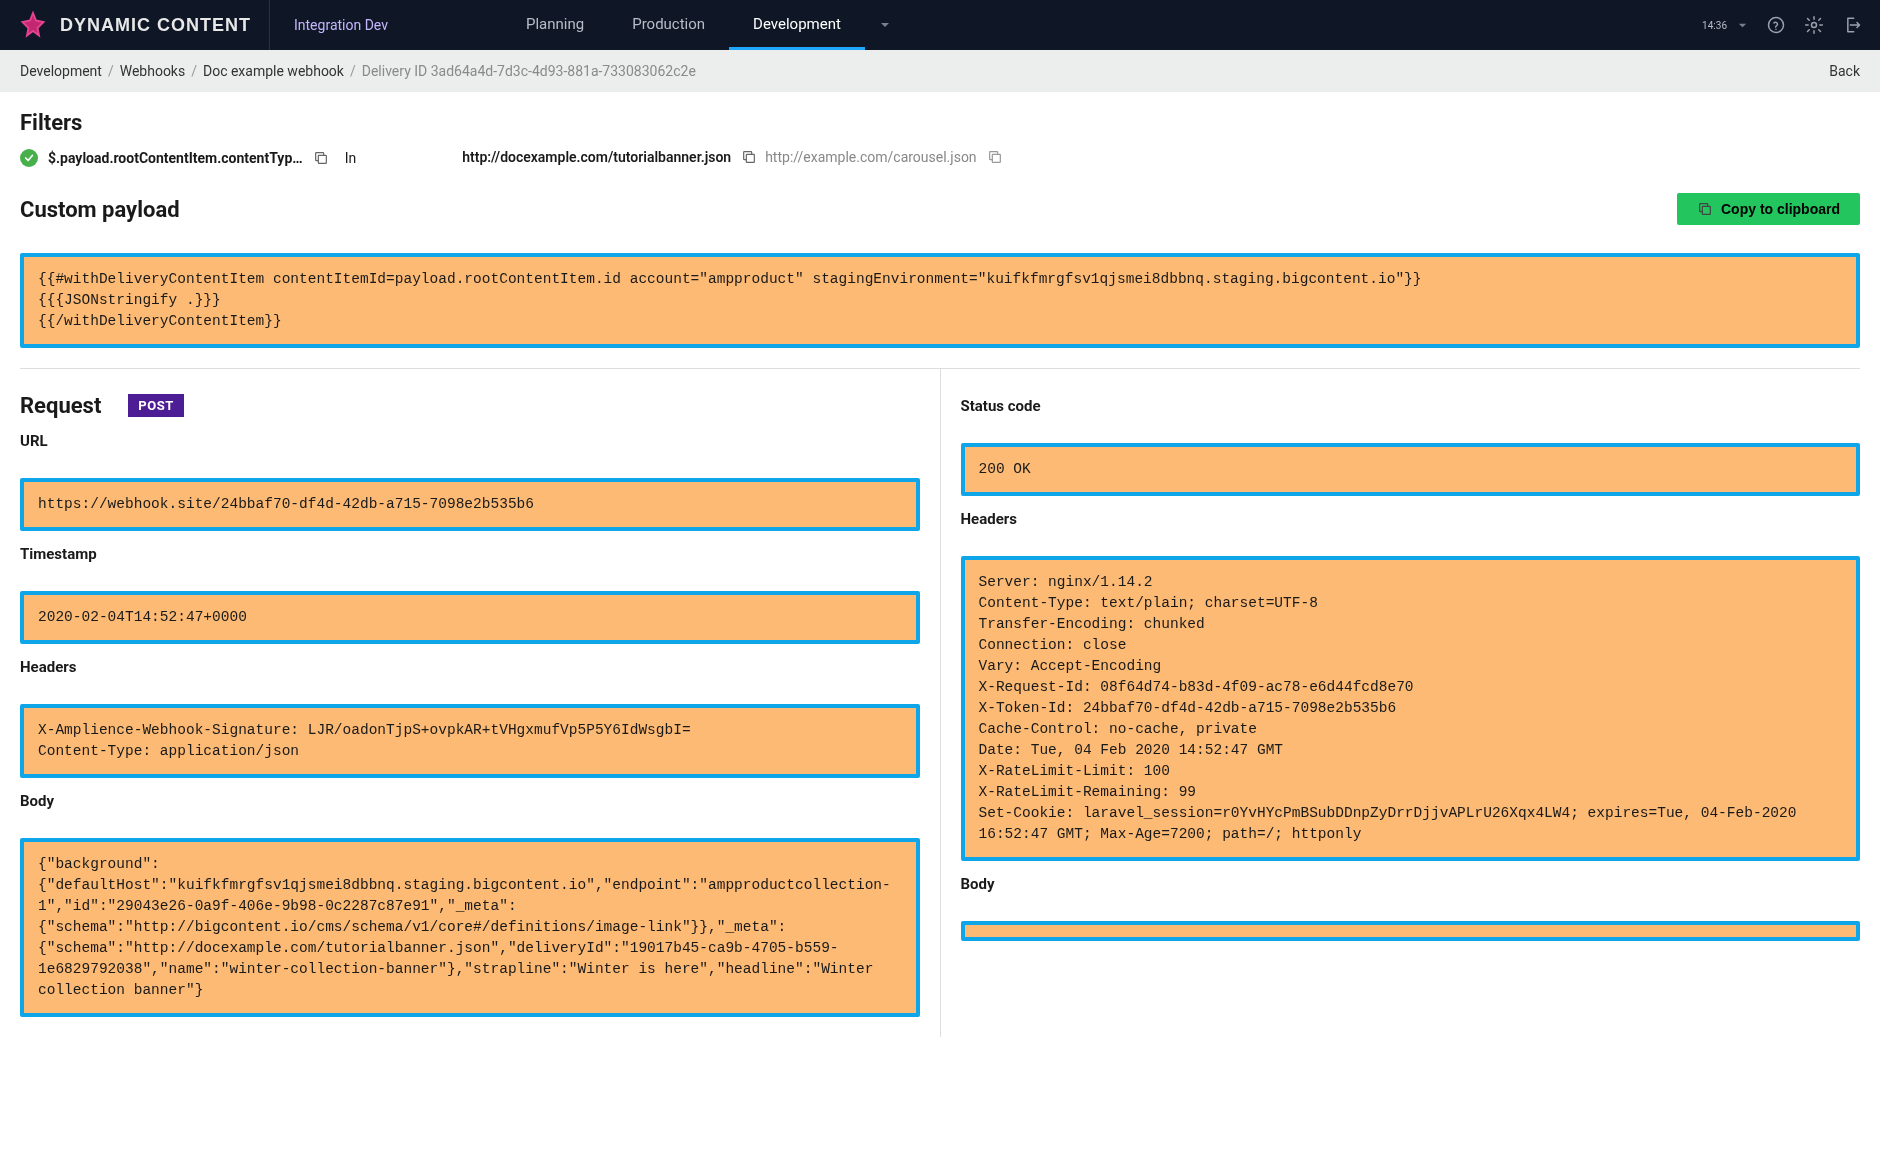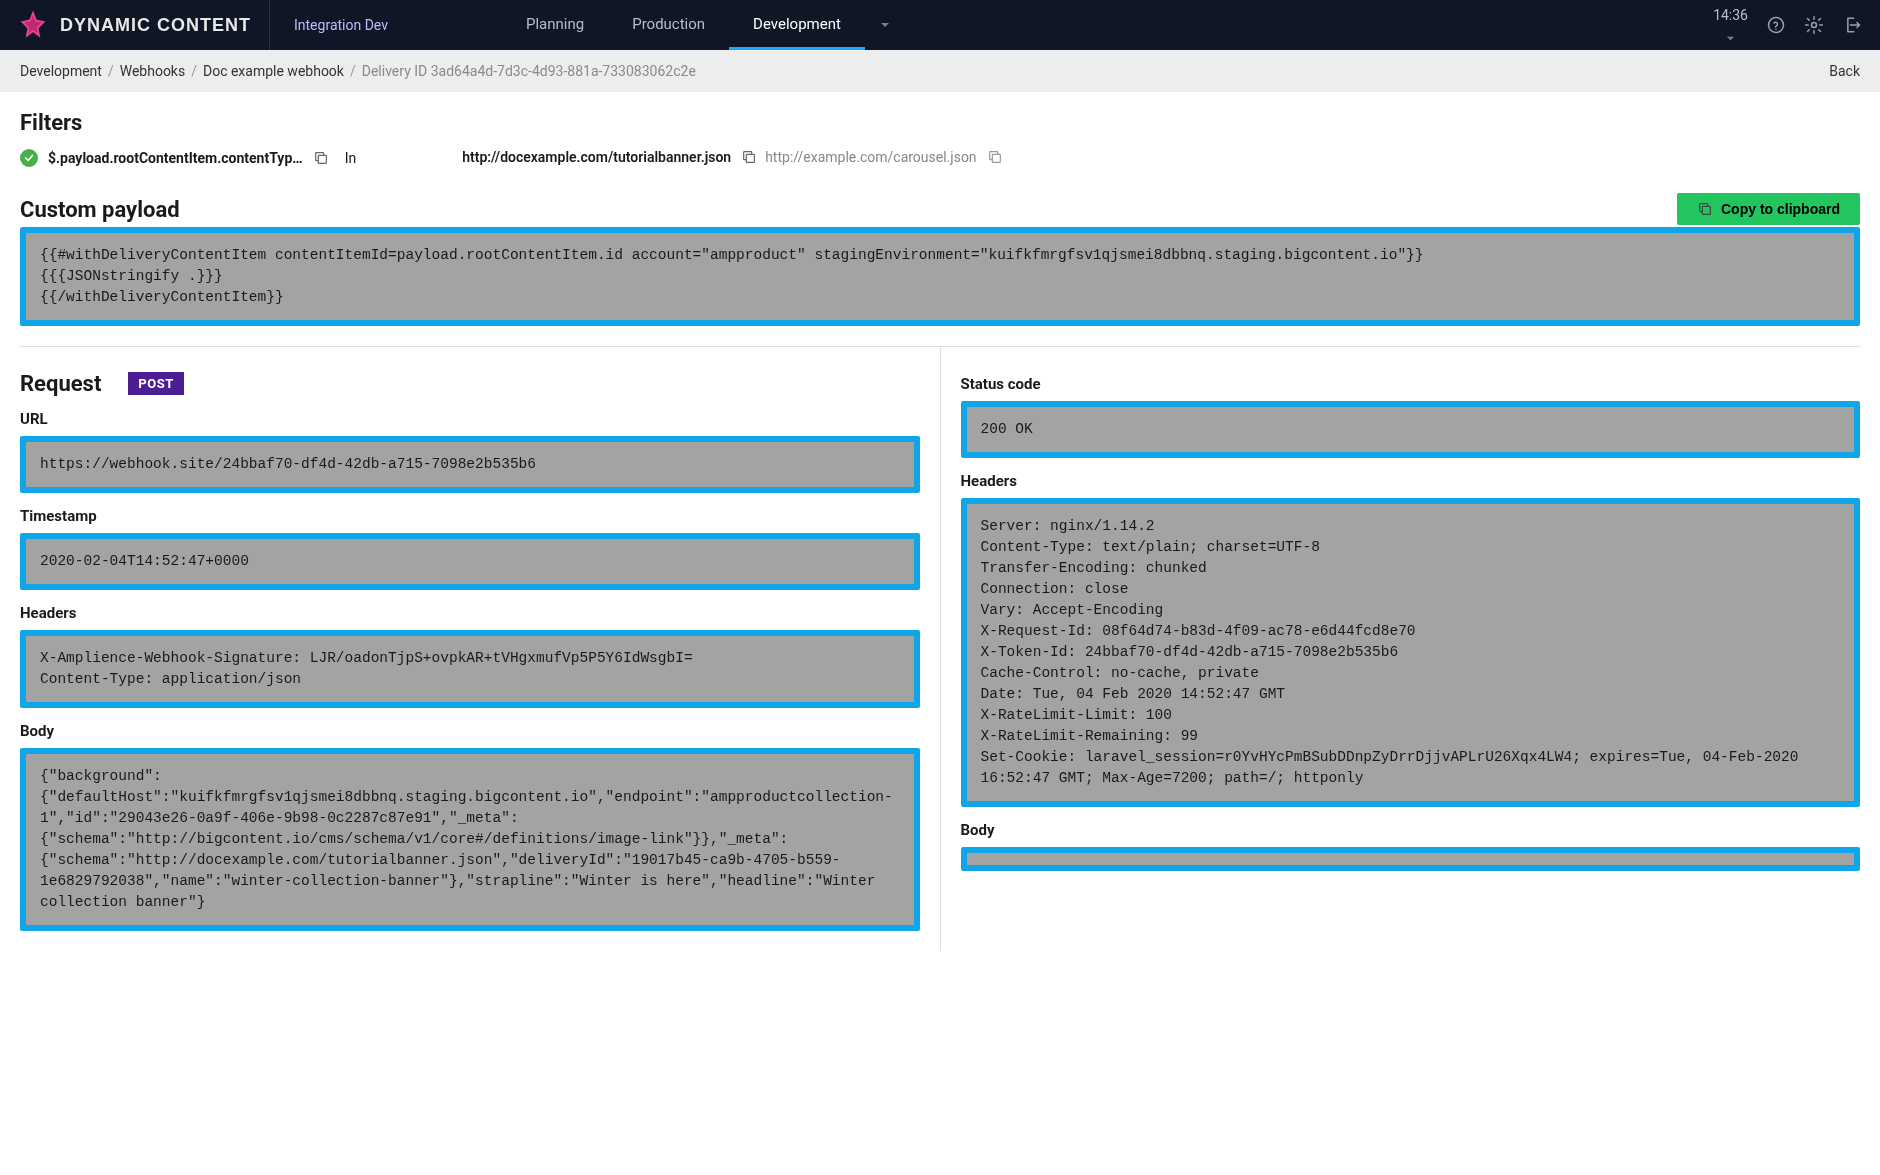--- a/index.html
+++ b/index.html
@@ -10,21 +10,21 @@
 .navbar-logo { display: flex; align-items: center; padding: 0 18px; height: 100%; text-align: center; }
 .navbar-logo-icon { width: 30px; height: 30px; margin-right: 12px; }
 .navbar-logo-text { font-family: "Arial Narrow", Arial, sans-serif; font-weight: 700; letter-spacing: 1px; font-size: 18px; color: #e8e8e8; }
 .navbar-divider { width: 1px; height: 100%; background: #2a3040; }
 .navbar-app { padding: 0 24px; color: #c4b5fd; font-size: 14px; }
 .navbar-tabs { display: flex; margin-left: 90px; height: 100%; }
 .navbar-tab { display: flex; align-items: center; padding: 0 24px; color: #b8bcc8; font-size: 15px; cursor: pointer; height: 100%; border-bottom: 3px solid transparent; }
 .navbar-tab.active { color: #fff; border-bottom: 3px solid #1ea7fd; }
 .navbar-tab-dropdown { display:flex; align-items:center; padding: 0 14px; color:#7a808c; }
 .navbar-right { margin-left: auto; display: flex; align-items: center; padding-right: 18px; gap: 18px; color: #b8bcc8; }
-.navbar-time { font-size: 14px; display:flex; align-items:center; gap:10px;flex-direction:column;}
+.navbar-time { font-size: 10px; display:flex; align-items:center; gap:10px;}
 .navbar-icon { width: 20px; height: 20px; cursor: pointer; color:#9aa0ac; display:flex; align-items:center; justify-content:center;}
 
 
 .crumbbar { background: #eceded; height: 42px; display: flex; align-items: center; padding: 0 20px; font-size: 14px; color: #333; }
 .crumb-link { color: #333; cursor: pointer; }
 .crumb-sep { color: #999; margin: 0 6px; }
 .crumb-grey { color: #8a8a8a; }
 .crumb-back { margin-left: auto; cursor:pointer; color:#333; }
 
 .content { padding: 8px 20px 30px 20px; }
@@ -37,21 +37,21 @@
 .filter-path { font-weight: 700; max-width: 260px; white-space: nowrap; overflow: hidden; text-overflow: ellipsis; }
 .copy-icon-sm { width:16px; height:16px; color:#666; cursor:pointer; }
 .filter-in { font-weight:400; margin-left:6px; }
 .filter-right { display:flex; flex-direction:row; gap:8px; margin-left: 50px;}
 .filter-url { display:flex; align-items:center; gap:10px; }
 .filter-url-primary { font-weight:600; color:#1a1a1a; }
 .filter-url-secondary { color:#888; }
 
 .payload-header { display:flex; align-items:center; margin-top:26px; }
 .copy-btn { margin-left:auto; background:#22c55e; border:none; padding:8px 20px; font-size:14px; font-weight:600; display:flex; align-items:center; gap:8px; cursor:pointer; border-radius:2px; }
-.codebox { border:6px solid #0ea5e9; background:#a3a3a3; padding:12px 14px; margin-top:2px; font-family: "Courier New", monospace; font-size:14.5px; white-space:pre-wrap; word-break:break-word; border-radius:2px; line-height:1.45; }
+.codebox { border:4px solid #0ea5e9; background:#fdba74; padding:12px 14px; margin-top:28px; font-family: "Courier New", monospace; font-size:14.5px; white-space:pre-wrap; word-break:break-word; border-radius:2px; line-height:1.45; }
 
 .double-col { display:flex; margin-top:20px; border-top:1px solid #ddd; }
 .col { flex:1; padding:14px 20px 20px 0; }
 .col + .col { border-left:1px solid #ddd; padding-left:20px; padding-right:0; }
 .col h2.section { display:flex; align-items:center; gap:27px; }
 .badge-post { background:#4c1d95; color:#fff; font-size:13px; font-weight:700; padding:4px 10px; letter-spacing:0.5px; }
 .sublabel { font-weight:700; font-size:15px; margin:14px 0 8px; }
 
 svg { display:block; }
 </style>

